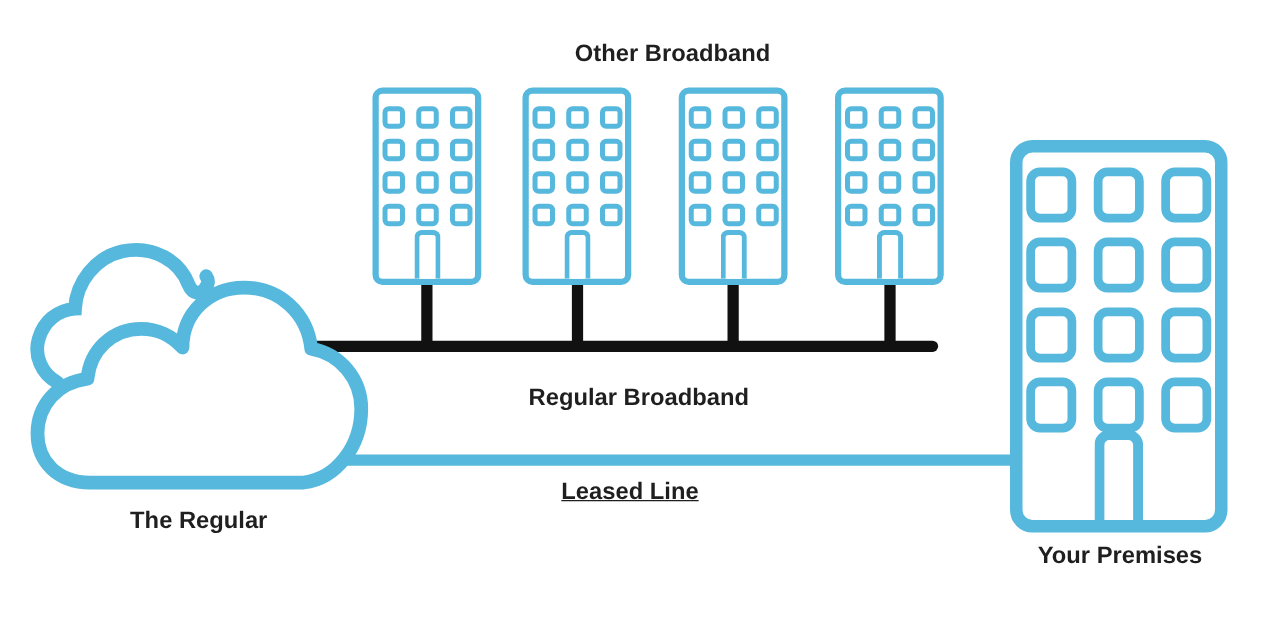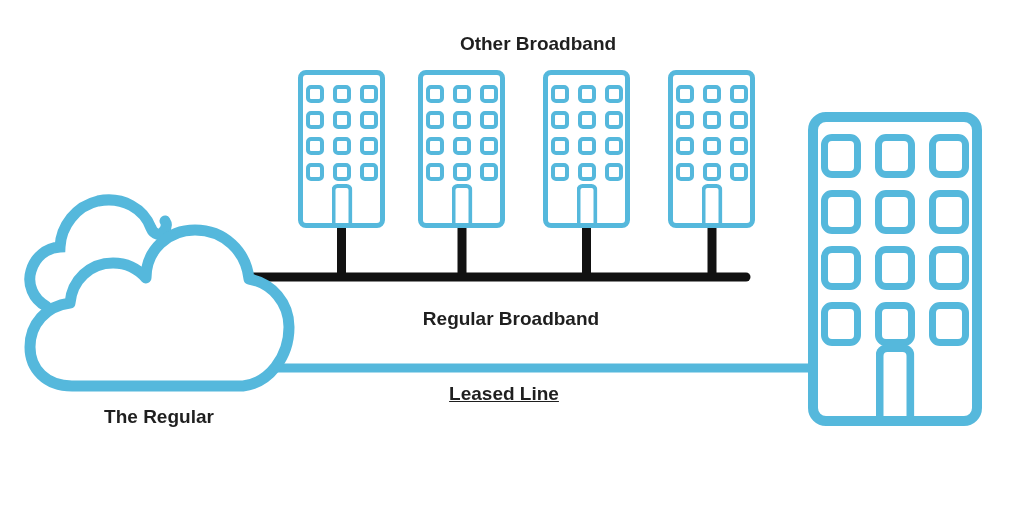--- a/index.html
+++ b/index.html
@@ -172,14 +172,15 @@
         <div class="win"></div>
         <div class="win"></div>
     </div>
     <div class="door"></div>
   </div>
 
   <div class="label" style="left:538px;top:33px;">Other Broadband</div>
   <div class="label" style="left:511px;top:276px;margin-top:32px;">Regular Broadband</div>
   <div class="label" style="left:504px;top:383px;text-decoration:underline;">Leased Line</div>
   <div class="label" style="left:159px;top:406px;">The Regular</div>
+  <div class="label" style="left:896px;top:434px;">Your Premises</div>
 
 </div>
 
 </body></html>

